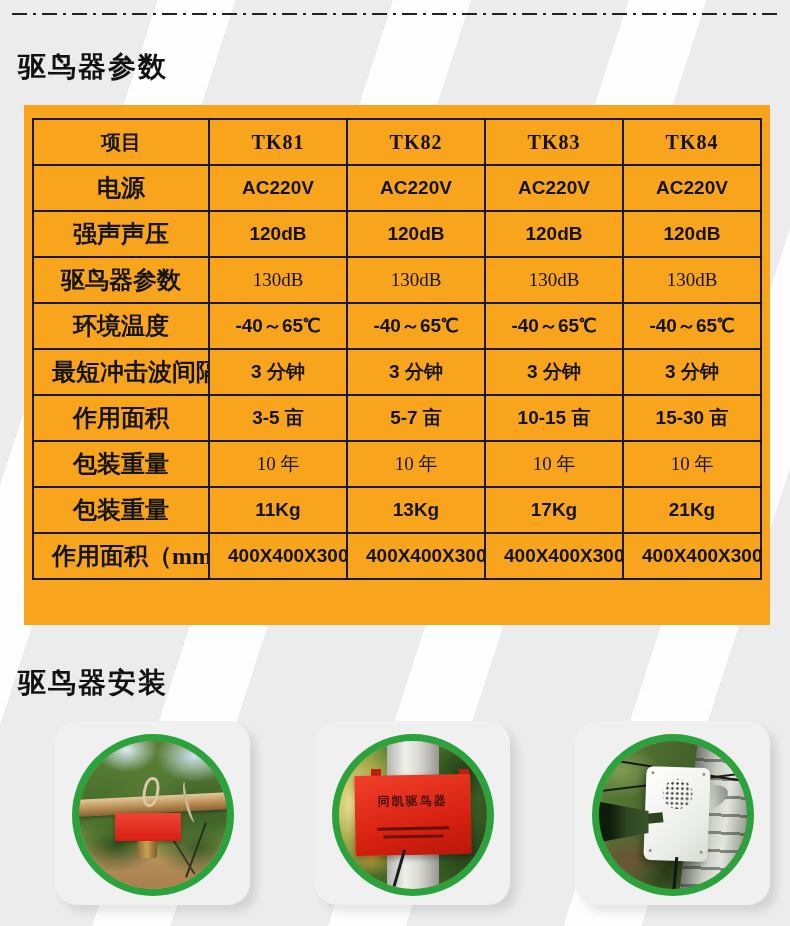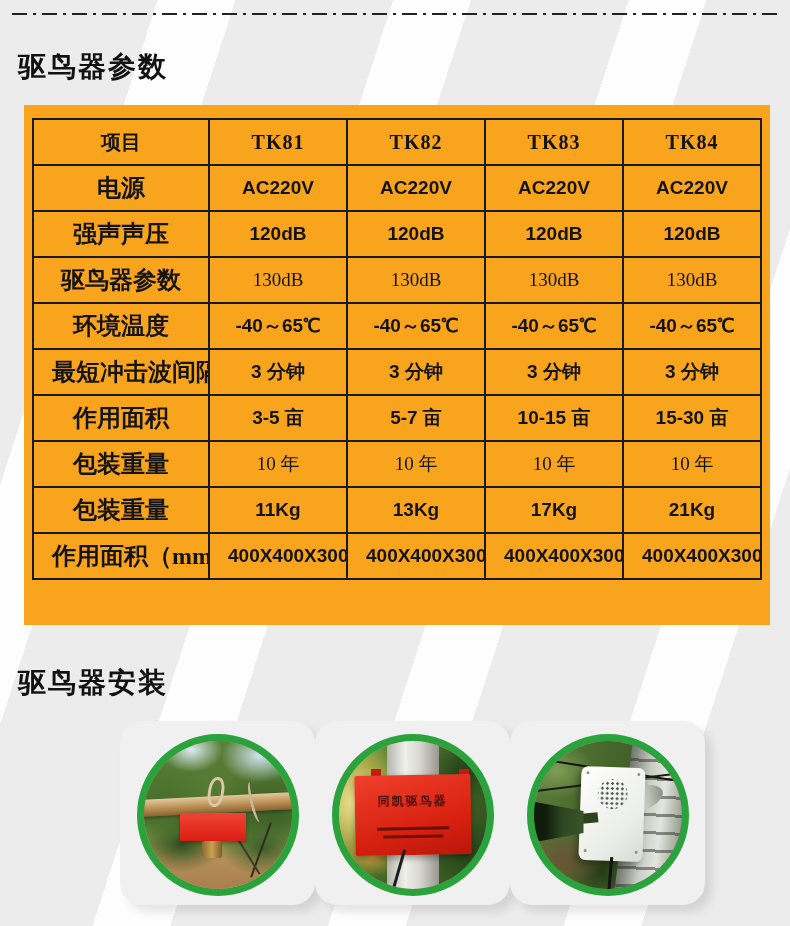--- a/index.html
+++ b/index.html
@@ -46,21 +46,21 @@
   }
   .spec-table .col-label{ width:176px; }
   .spec-table th{ font-size:20px; font-weight:700; }
   .spec-table td.label-cell{ font-weight:700; font-size:24px; font-family:"Liberation Serif", serif; }
   .spec-table th.model-cell{ font-family:"Liberation Serif", serif; letter-spacing:1px; }
   .spec-table tr.serif-row td:not(.label-cell){ font-family:"Liberation Serif", serif; font-weight:400; }
 
   
   .cards{
     position:absolute; left:0; top:721px; width:790px;
-    display:flex; justify-content:center; padding:0 20px 0 55px;
+    display:flex; justify-content:space-between; padding:0 20px 0 55px;
   }
   .card{
     position:relative; width:195px; height:184px;
     background:var(--card-bg,#f0f0f0); border-radius:22px;
     box-shadow:7px 7px 10px rgba(0,0,0,0.10);
   }
   .circle{
     position:absolute; left:50%; top:13px; transform:translateX(-50%);
     width:162px; height:162px; border-radius:50%;
     border:7px solid var(--ring-green,#2BA33C);

